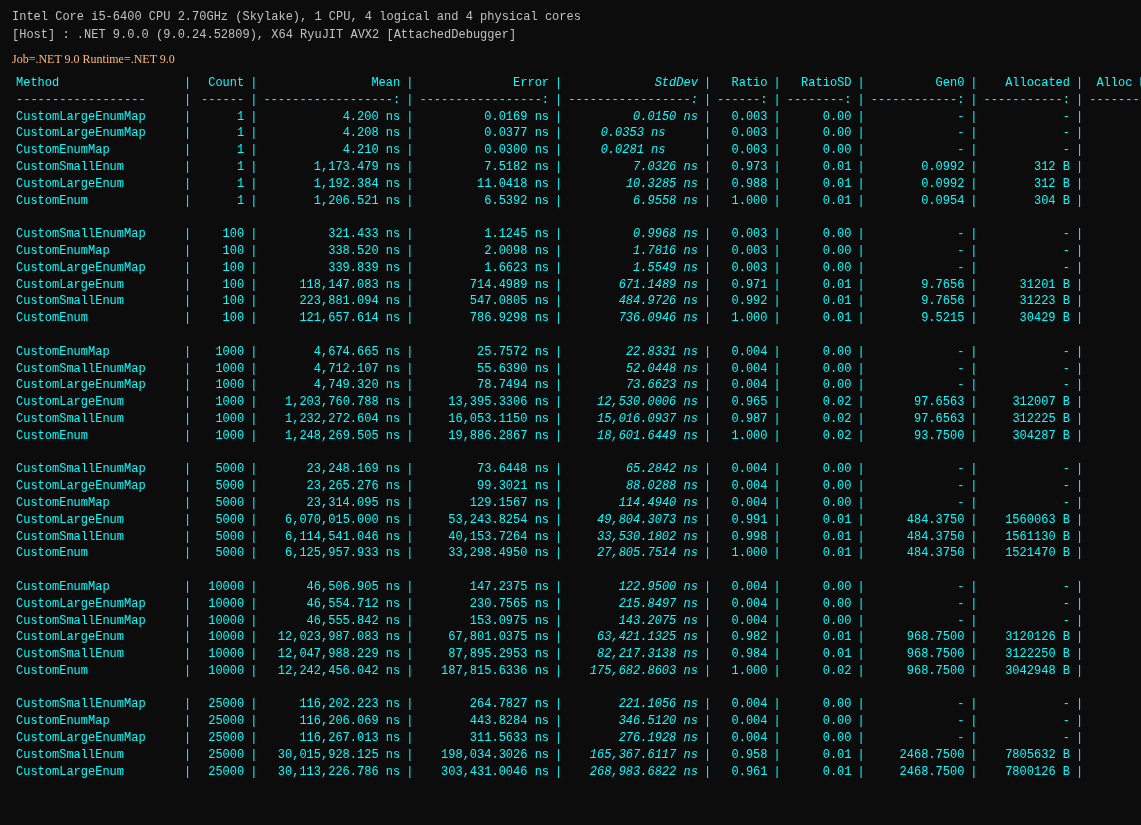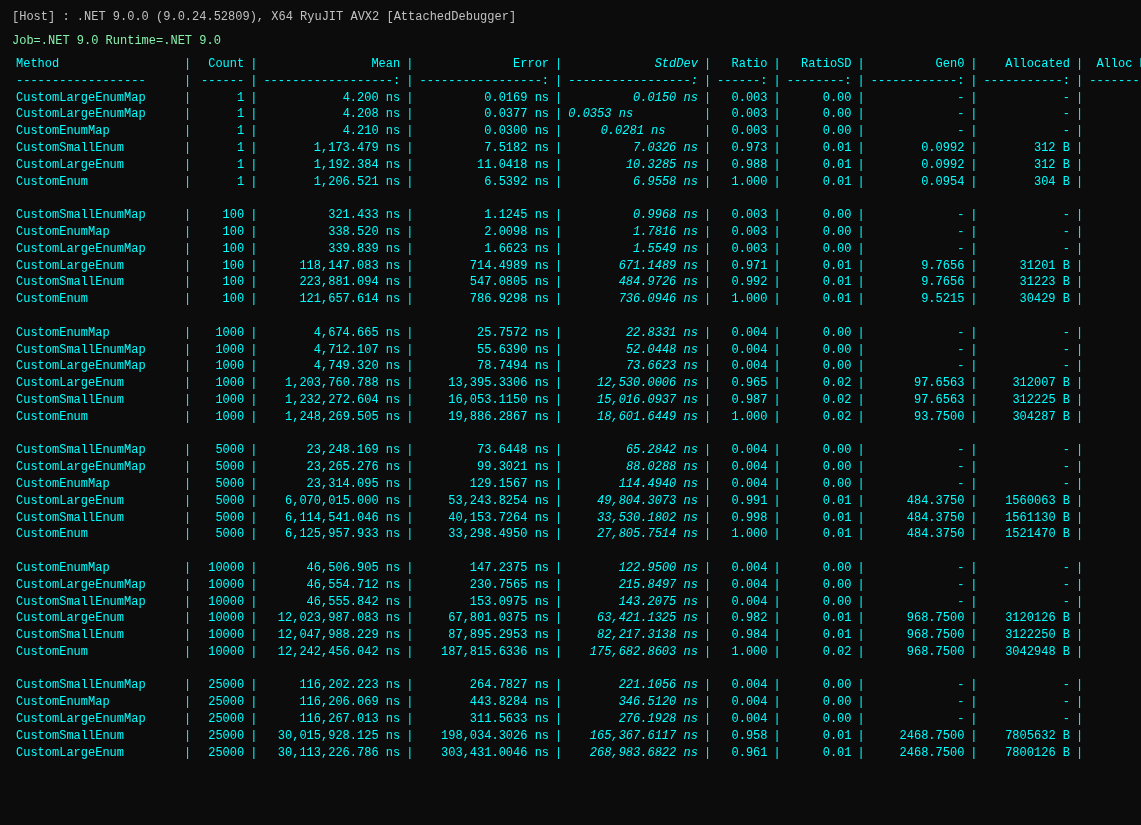--- a/index.html
+++ b/index.html
@@ -16,21 +16,22 @@
     .header-info {
       color: #C0C0C0;
       line-height: 1.5;
       margin-bottom: 8px;
     }
     .job-line {
       color: #C0C0C0;
       margin: 8px 0;
     }
     .job-line span {
-      color: #86efac;
+      color: #fdba74;
+      font-family: Liberation Serif, serif;
     }
     table {
       border-collapse: collapse;
       width: 100%;
       color: #00FFFF;
     }
     th {
       color: #00FFFF;
       text-align: left;
       padding: 0 4px;
@@ -55,20 +56,21 @@
     .col-allocated { min-width: 80px; text-align: right; }
     .col-allocratio { min-width: 70px; text-align: right; }
     .pipe { color: #00FFFF; padding: 0 2px; }
     tr { line-height: 1.4; }
     .empty-row td { height: 8px; }
   </style>
 </head>
 <body>
 
 <div class="header-info">
+  <div>Intel Core i5-6400 CPU 2.70GHz (Skylake), 1 CPU, 4 logical and 4 physical cores</div>
   <div>  [Host]  : .NET 9.0.0 (9.0.24.52809), X64 RyuJIT AVX2 [AttachedDebugger]</div>
 </div>
 
 <div class="job-line">
   <span>Job=.NET 9.0  Runtime=.NET 9.0</span>
 </div>
 
 <table>
   <thead>
     <tr>
@@ -138,21 +140,21 @@
   </tr>
       <tr>
     <td class="col-method">CustomLargeEnumMap</td>
     <td class="pipe">|</td>
     <td class="col-count" style="text-align:right">1</td>
     <td class="pipe">|</td>
     <td class="col-mean" style="text-align:right">4.208 ns</td>
     <td class="pipe">|</td>
     <td class="col-error" style="text-align:right">0.0377 ns</td>
     <td class="pipe">|</td>
-    <td class="col-stddev" style="text-align:left">0.0353 ns</td>
+    <td class="col-stddev" style="text-align:center">0.0353 ns</td>
     <td class="pipe">|</td>
     <td class="col-ratio" style="text-align:right">0.003</td>
     <td class="pipe">|</td>
     <td class="col-ratiosd" style="text-align:right">0.00</td>
     <td class="pipe">|</td>
     <td class="col-gen0" style="text-align:right">-</td>
     <td class="pipe">|</td>
     <td class="col-allocated" style="text-align:right">-</td>
     <td class="pipe">|</td>
     <td class="col-allocratio" style="text-align:right">0.00</td>

